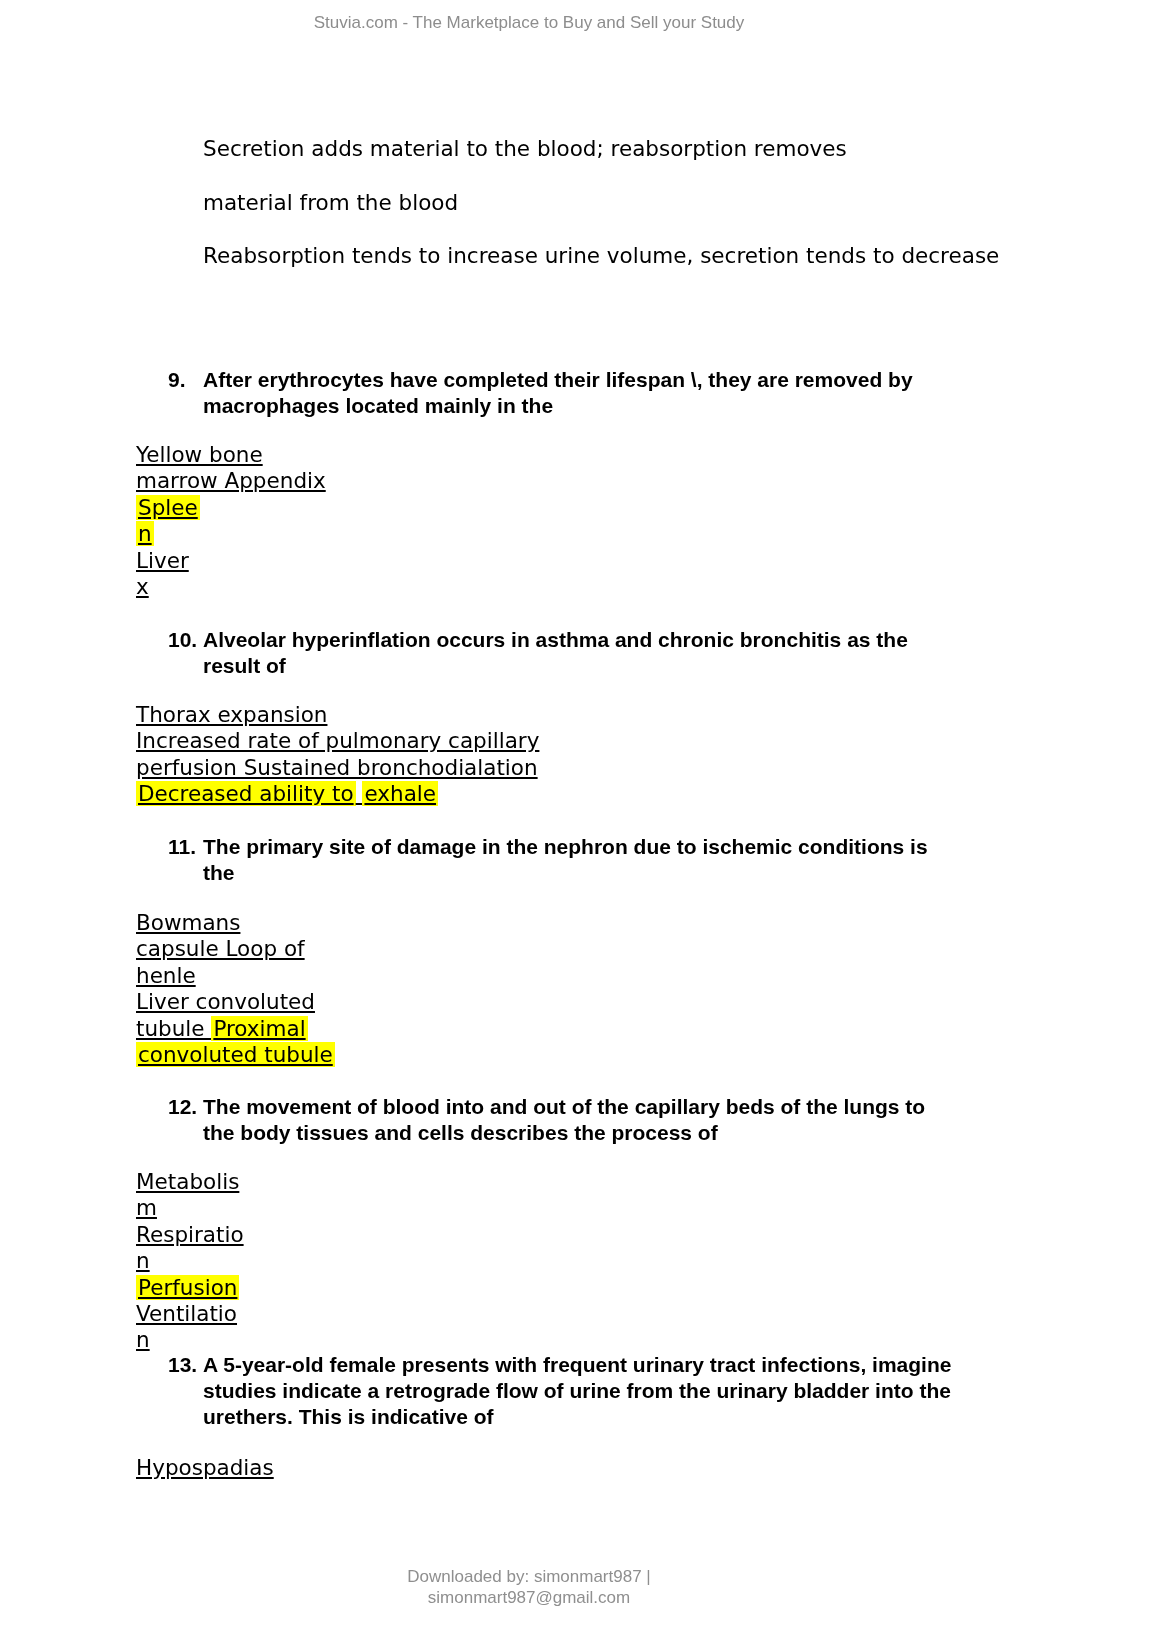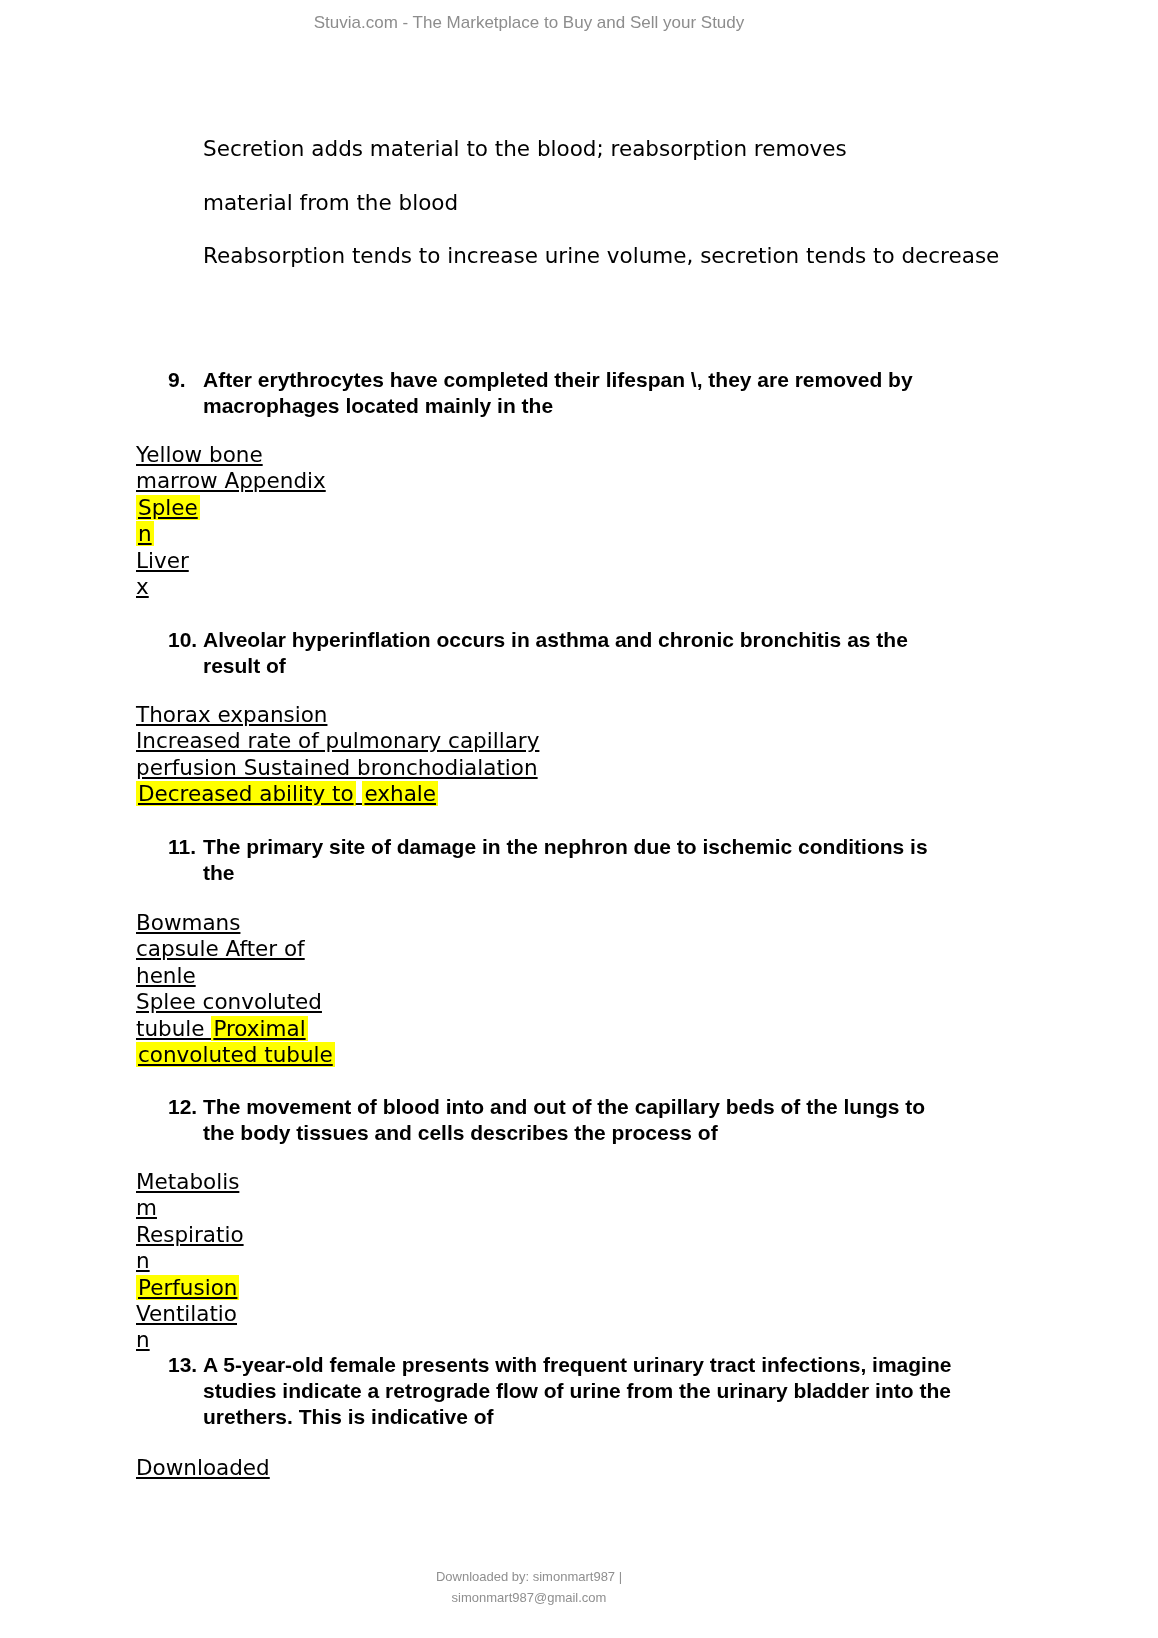--- a/index.html
+++ b/index.html
@@ -25,21 +25,21 @@
   .qblock .qlines{flex:none;}
   .qblock .qline{line-height:26px;white-space:pre;}
   .ablock{position:absolute;left:136px;font-size:21.5px;text-decoration:underline;}
   .ablock .aline{line-height:26.4px;white-space:pre;}
   .ablock span{white-space:pre-wrap;}
   .hl{background:#ffff00;padding:0 2px;}
   .footer{
     position:absolute;top:1566px;left:0;right:0;
     text-align:center;
     font-family:"Liberation Sans",sans-serif;
-    font-size:13px;line-height:21px;color:#8f8f8f;
+    font-size:17px;line-height:21px;color:#8f8f8f;
   }
   
   .qpos-0{top:367px}  .apos-0{top:442px}
   .qpos-1{top:627px}  .apos-1{top:702px}
   .qpos-2{top:834px}  .apos-2{top:910px}
   .qpos-3{top:1094px} .apos-3{top:1169px}
   .qpos-4{top:1352px} .apos-4{top:1455px}
 </style>
 </head>
 <body>
@@ -85,23 +85,23 @@
       </div>
       <div class="qblock qpos-2">
         <div class="num">11.</div>
         <div class="qlines">
           <div class="qline">The primary site of damage in the nephron due to ischemic conditions is</div>
           <div class="qline">the</div>
         </div>
       </div>
       <div class="ablock apos-2">
         <div class="aline"><span>Bowmans</span></div>
-        <div class="aline"><span>capsule After of</span></div>
+        <div class="aline"><span>capsule Loop of</span></div>
         <div class="aline"><span>henle</span></div>
-        <div class="aline"><span>Splee convoluted</span></div>
+        <div class="aline"><span>Liver convoluted</span></div>
         <div class="aline"><span>tubule </span><span class="hl">Proximal</span></div>
         <div class="aline"><span class="hl">convoluted tubule</span></div>
       </div>
       <div class="qblock qpos-3">
         <div class="num">12.</div>
         <div class="qlines">
           <div class="qline">The movement of blood into and out of the capillary beds of the lungs to</div>
           <div class="qline">the body tissues and cells describes the process of</div>
         </div>
       </div>
@@ -116,21 +116,21 @@
       </div>
       <div class="qblock qpos-4">
         <div class="num">13.</div>
         <div class="qlines">
           <div class="qline">A 5-year-old female presents with frequent urinary tract infections, imagine</div>
           <div class="qline">studies indicate a retrograde flow of urine from the urinary bladder into the</div>
           <div class="qline">urethers. This is indicative of</div>
         </div>
       </div>
       <div class="ablock apos-4">
-        <div class="aline"><span>Downloaded</span></div>
+        <div class="aline"><span>Hypospadias</span></div>
       </div>
     </div>
 
   <div class="footer">
     <div>Downloaded by: simonmart987 |</div>
     <div>simonmart987@gmail.com</div>
   </div>
 
 </div>
 

